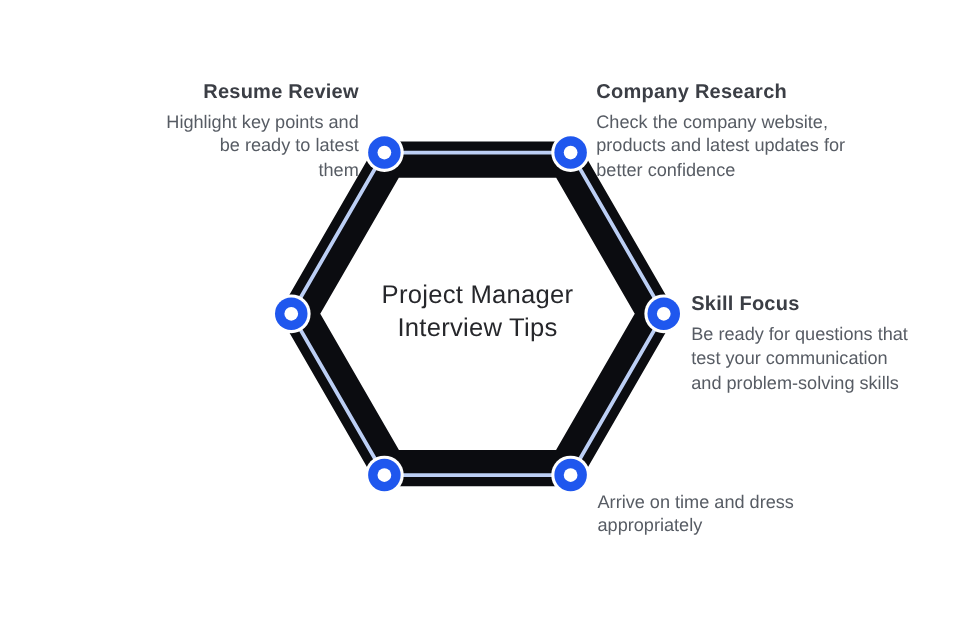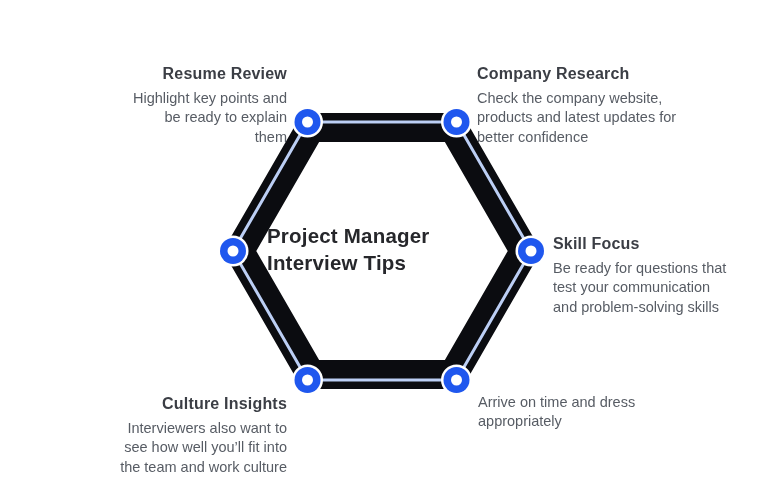--- a/index.html
+++ b/index.html
@@ -45,23 +45,23 @@
   .it-company     { left: 477px; top: 40px;  width: 252px; }
   .it-skill       { left: 553px; top: 210px; width: 212px; }
   .it-punctuality { left: 478px; top: 369px; width: 215px; }
   .it-culture     { left: 87px;  top: 370px; width: 200px; }
   .it-personality { left: 13px;  top: 217px; width: 200px; }
   .center-title {
     position: absolute;
     left: 267px;
     top: 222px;
     width: 230px;
-    text-align: left;
+    text-align: center;
     font-size: 20.5px;
-    font-weight: 700;
+    font-weight: 400;
     color: #26272b;
     line-height: 27px;
     letter-spacing: 0.2px;
     white-space: pre-line;
   }
 </style>
 </head>
 <body>
 
 <div class="stage">
@@ -103,21 +103,21 @@
       <circle cx="233" cy="251" r="5.5" fill="#ffffff"></circle>
     </g>
   </svg>
 
   <div class="center-title">Project Manager
 Interview Tips</div>
 
   <div class="item it-resume align-right">
     <div class="heading">Resume Review</div>
     <div class="body">Highlight key points and
-be ready to explain
+be ready to latest
 them</div>
   </div>
 
   <div class="item it-company">
     <div class="heading">Company Research</div>
     <div class="body">Check the company website,
 products and latest updates for
 better confidence</div>
   </div>
 
@@ -126,21 +126,15 @@
     <div class="body">Be ready for questions that
 test your communication
 and problem-solving skills</div>
   </div>
 
   <div class="item it-punctuality">
     <div class="body">Arrive on time and dress
 appropriately</div>
   </div>
 
-  <div class="item it-culture align-right">
-    <div class="heading">Culture Insights</div>
-    <div class="body">Interviewers also want to
-see how well you’ll fit into
-the team and work culture</div>
-  </div>
 
 
 </div>
 
 </body></html>

